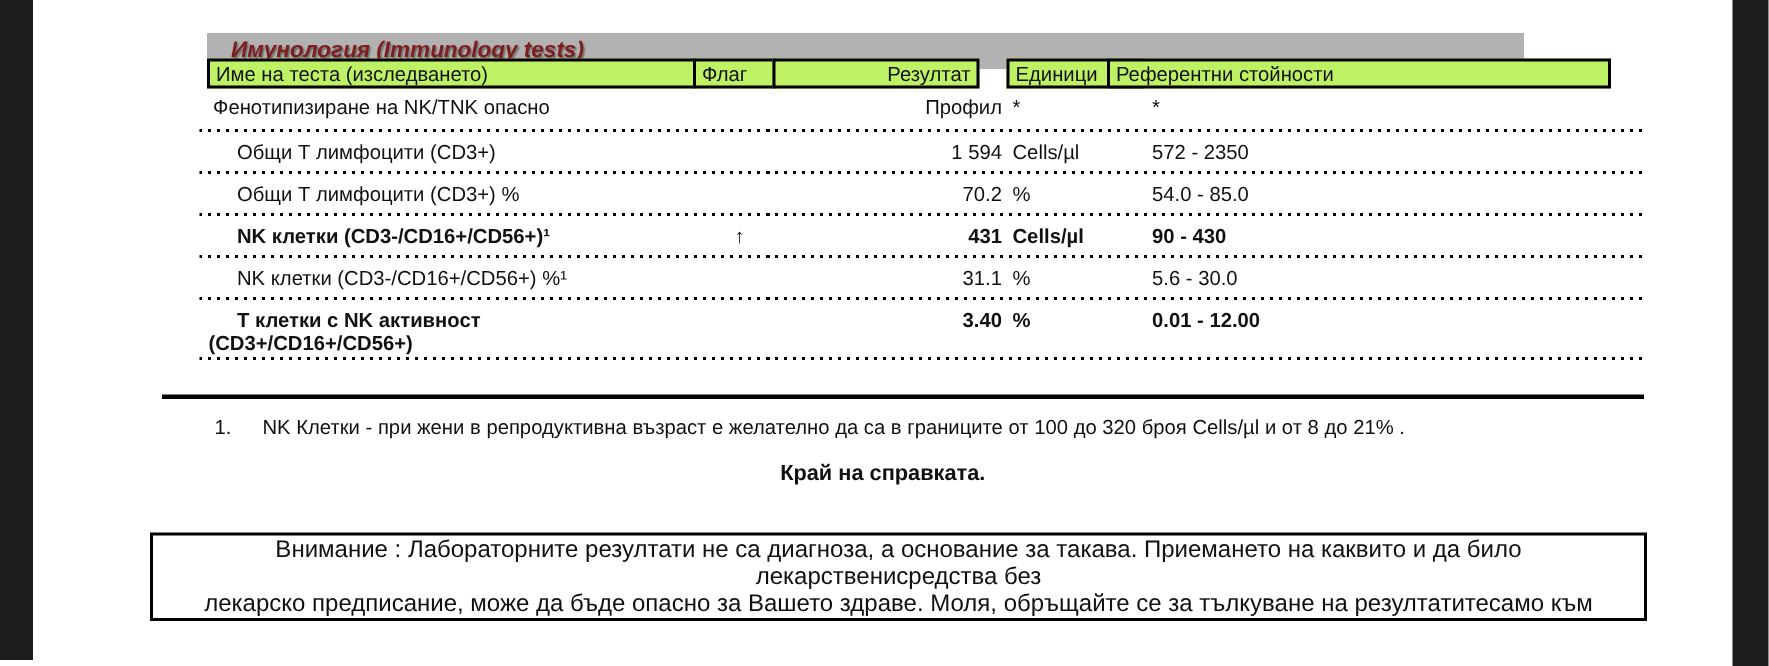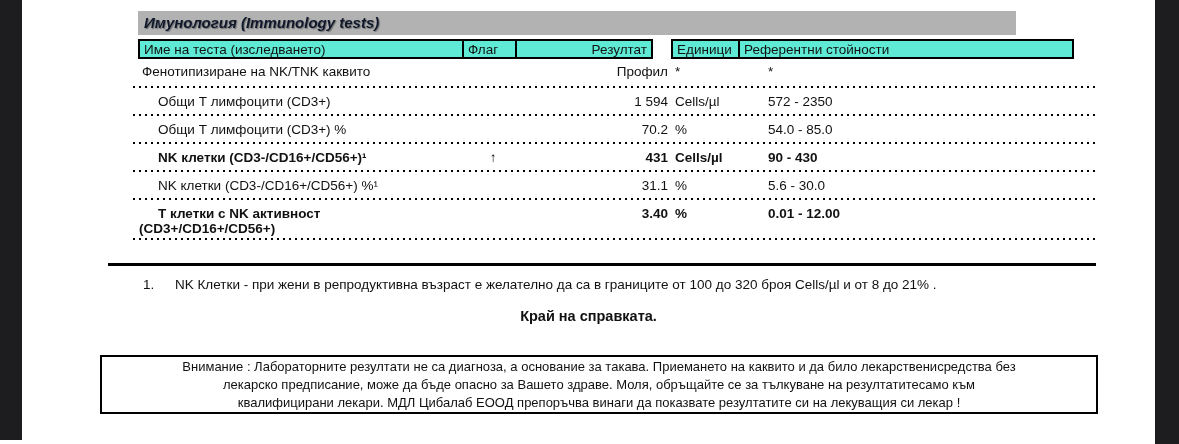--- a/index.html
+++ b/index.html
@@ -7,32 +7,32 @@
   body {
     font-family: "Liberation Sans", "DejaVu Sans", sans-serif;
     width: 1179px; height: 444px; position: relative; overflow: hidden;
     color: #111;
   }
   .edge-strip { position: absolute; top: 0; background: #1d1d20; }
   .edge-left  { left: 0; width: 22px; height: 440px; }
   .edge-right { right: 0; width: 24px; height: 444px; }
 
   .section-banner {
-    position: absolute; left: 138px; top: 11px; width: 878px; height: 24px;
-    background: #b2b2b2; color: #0f172a;
+    position: absolute; left: 138px; top: 22px; width: 878px; height: 24px;
+    background: #b2b2b2; color: #7f1d1d;
     font-weight: bold; font-style: italic; font-size: 15px;
-    line-height: 24px; padding-left: 6px;
+    line-height: 24px; padding-left: 16px;
     text-shadow: 1px 1px 1px rgba(90,90,90,0.75);
   }
 
   
   .thead { position: absolute; left: 138px; top: 39px; height: 20px; font-size: 13.5px; }
   .thead .hcell {
     position: absolute; top: 0; height: 20px; line-height: 17px;
-    border: 2px solid #000; background: #5eead4; padding: 0 4px;
+    border: 2px solid #000; background: #bef264; padding: 0 4px;
     white-space: nowrap; overflow: hidden;
   }
   .h-name   { left: 0;    width: 326px; }
   .h-flag   { left: 324px; width: 55px;  text-align: left; padding-left: 8px; }
   .h-result { left: 377px; width: 138px; text-align: right; }
   .h-units  { left: 533px; width: 92px;  }
   .h-ref    { left: 600px; width: 336px; }
 
   
   .tbody { position: absolute; left: 133px; top: 58px; width: 965px; font-size: 13.5px; }
@@ -62,21 +62,21 @@
   .footnote { position: absolute; left: 143px; top: 277px; font-size: 13.5px; white-space: nowrap; }
   .footnote .fn-num { display: inline-block; width: 32px; }
 
   .end-note {
     position: absolute; left: 22px; top: 308px; width: 1133px;
     text-align: center; font-weight: bold; font-size: 14.5px;
   }
 
   .warning-box {
     position: absolute; left: 100px; top: 355px; width: 998px; height: 59px;
-    border: 2px solid #000; font-size: 13px; line-height: 18px;
+    border: 2px solid #000; font-size: 16px; line-height: 18px;
     text-align: center; padding-top: 1px;
   }
 </style>
 </head>
 <body>
 
 <div class="edge-strip edge-left"></div>
 <div class="edge-strip edge-right"></div>
 
 <div class="section-banner">
@@ -86,21 +86,21 @@
 <div class="thead">
   <div class="hcell h-name">Име на теста (изследването)</div>
   <div class="hcell h-flag">Флаг</div>
   <div class="hcell h-result">Резултат</div>
   <div class="hcell h-units">Единици</div>
   <div class="hcell h-ref">Референтни стойности</div>
 </div>
 
 <div class="tbody">
   <div class="trow first">
-    <span class="cell name">Фенотипизиране на NK/TNK каквито</span>
+    <span class="cell name">Фенотипизиране на NK/TNK опасно</span>
     <span class="cell flag"></span>
     <span class="cell result">Профил</span>
     <span class="cell units">*</span>
     <span class="cell ref">*</span>
   </div>
 
   <div class="trow indent">
     <span class="cell name">Общи Т лимфоцити (CD3+)</span>
     <span class="cell flag"></span>
     <span class="cell result">1 594</span>
@@ -146,14 +146,13 @@
 
 <div class="footnote">
   <span class="fn-num">1.</span><span>NK Клетки - при жени в репродуктивна възраст е желателно да са в границите от 100 до 320 броя Cells/µl и от  8 до 21% .</span>
 </div>
 
 <div class="end-note">Край на справката.</div>
 
 <div class="warning-box">
   <div>Внимание : Лабораторните резултати не са диагноза, а основание за такава. Приемането на каквито и да било лекарственисредства без</div>
   <div>лекарско предписание, може да бъде опасно за Вашето здраве. Моля, обръщайте се за тълкуване на резултатитесамо към</div>
-  <div>квалифицирани лекари. МДЛ Цибалаб ЕООД препоръчва винаги да показвате резултатите си на лекуващия си лекар !</div>
 </div>
 
 </body></html>

